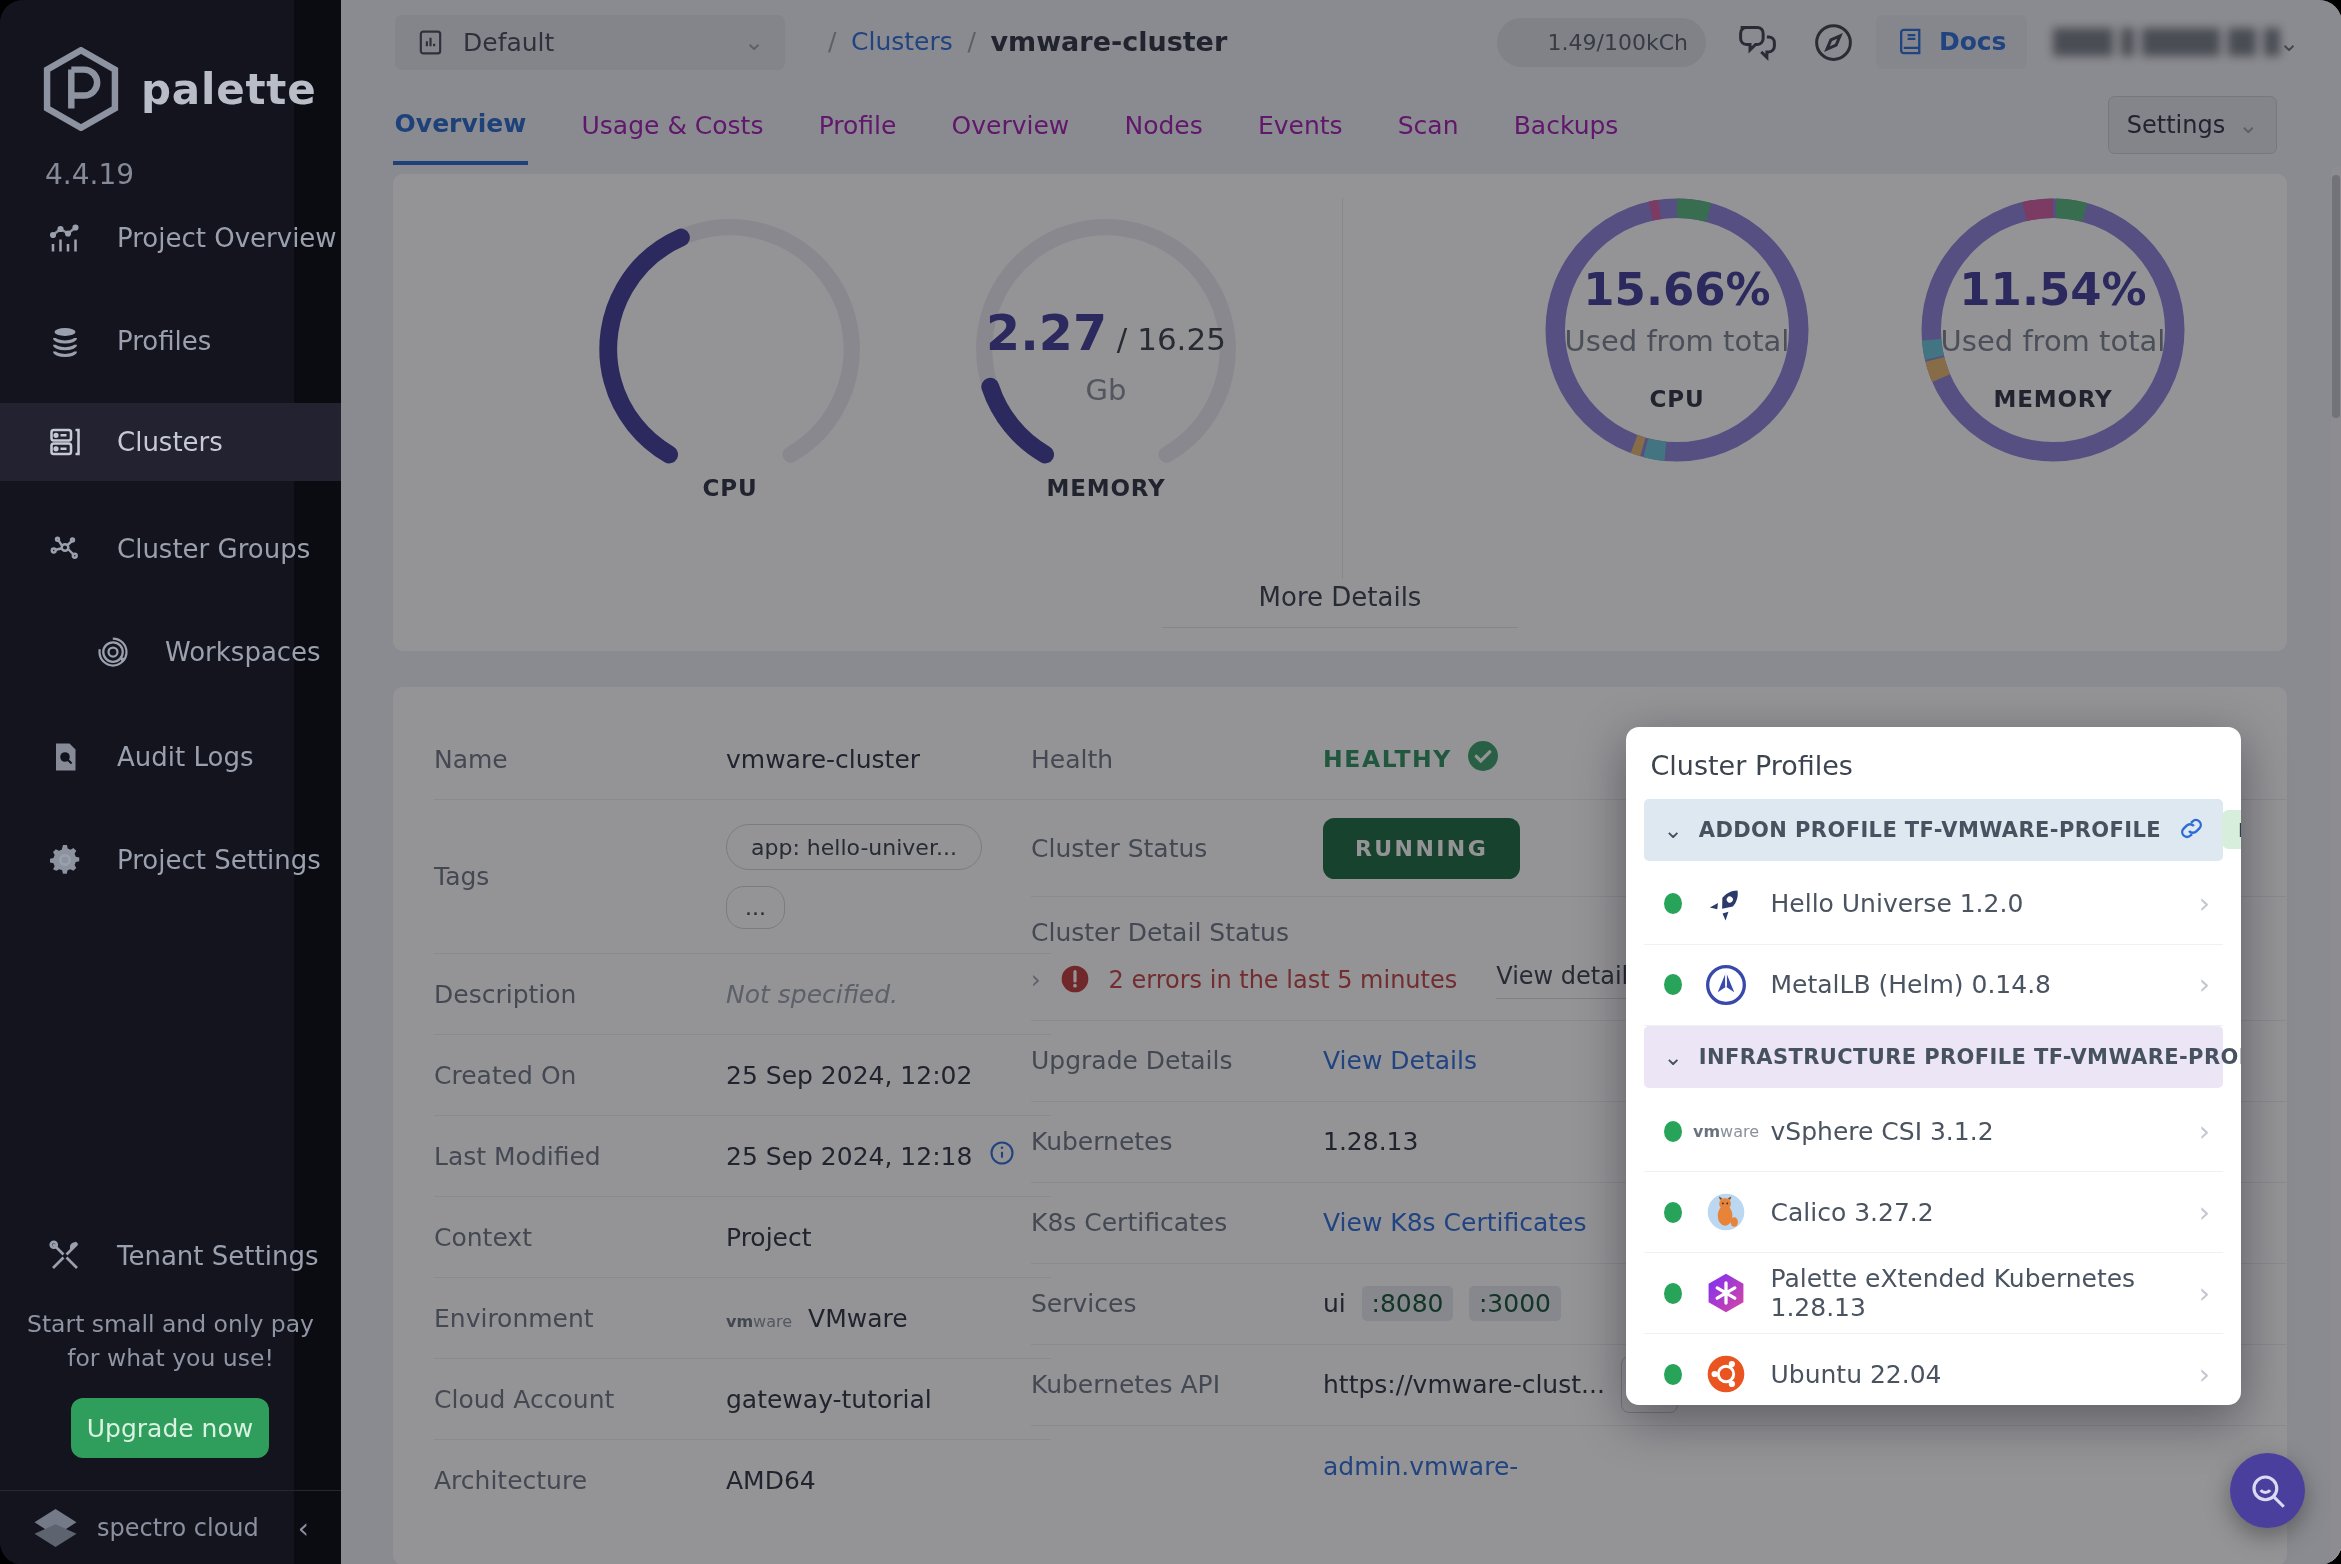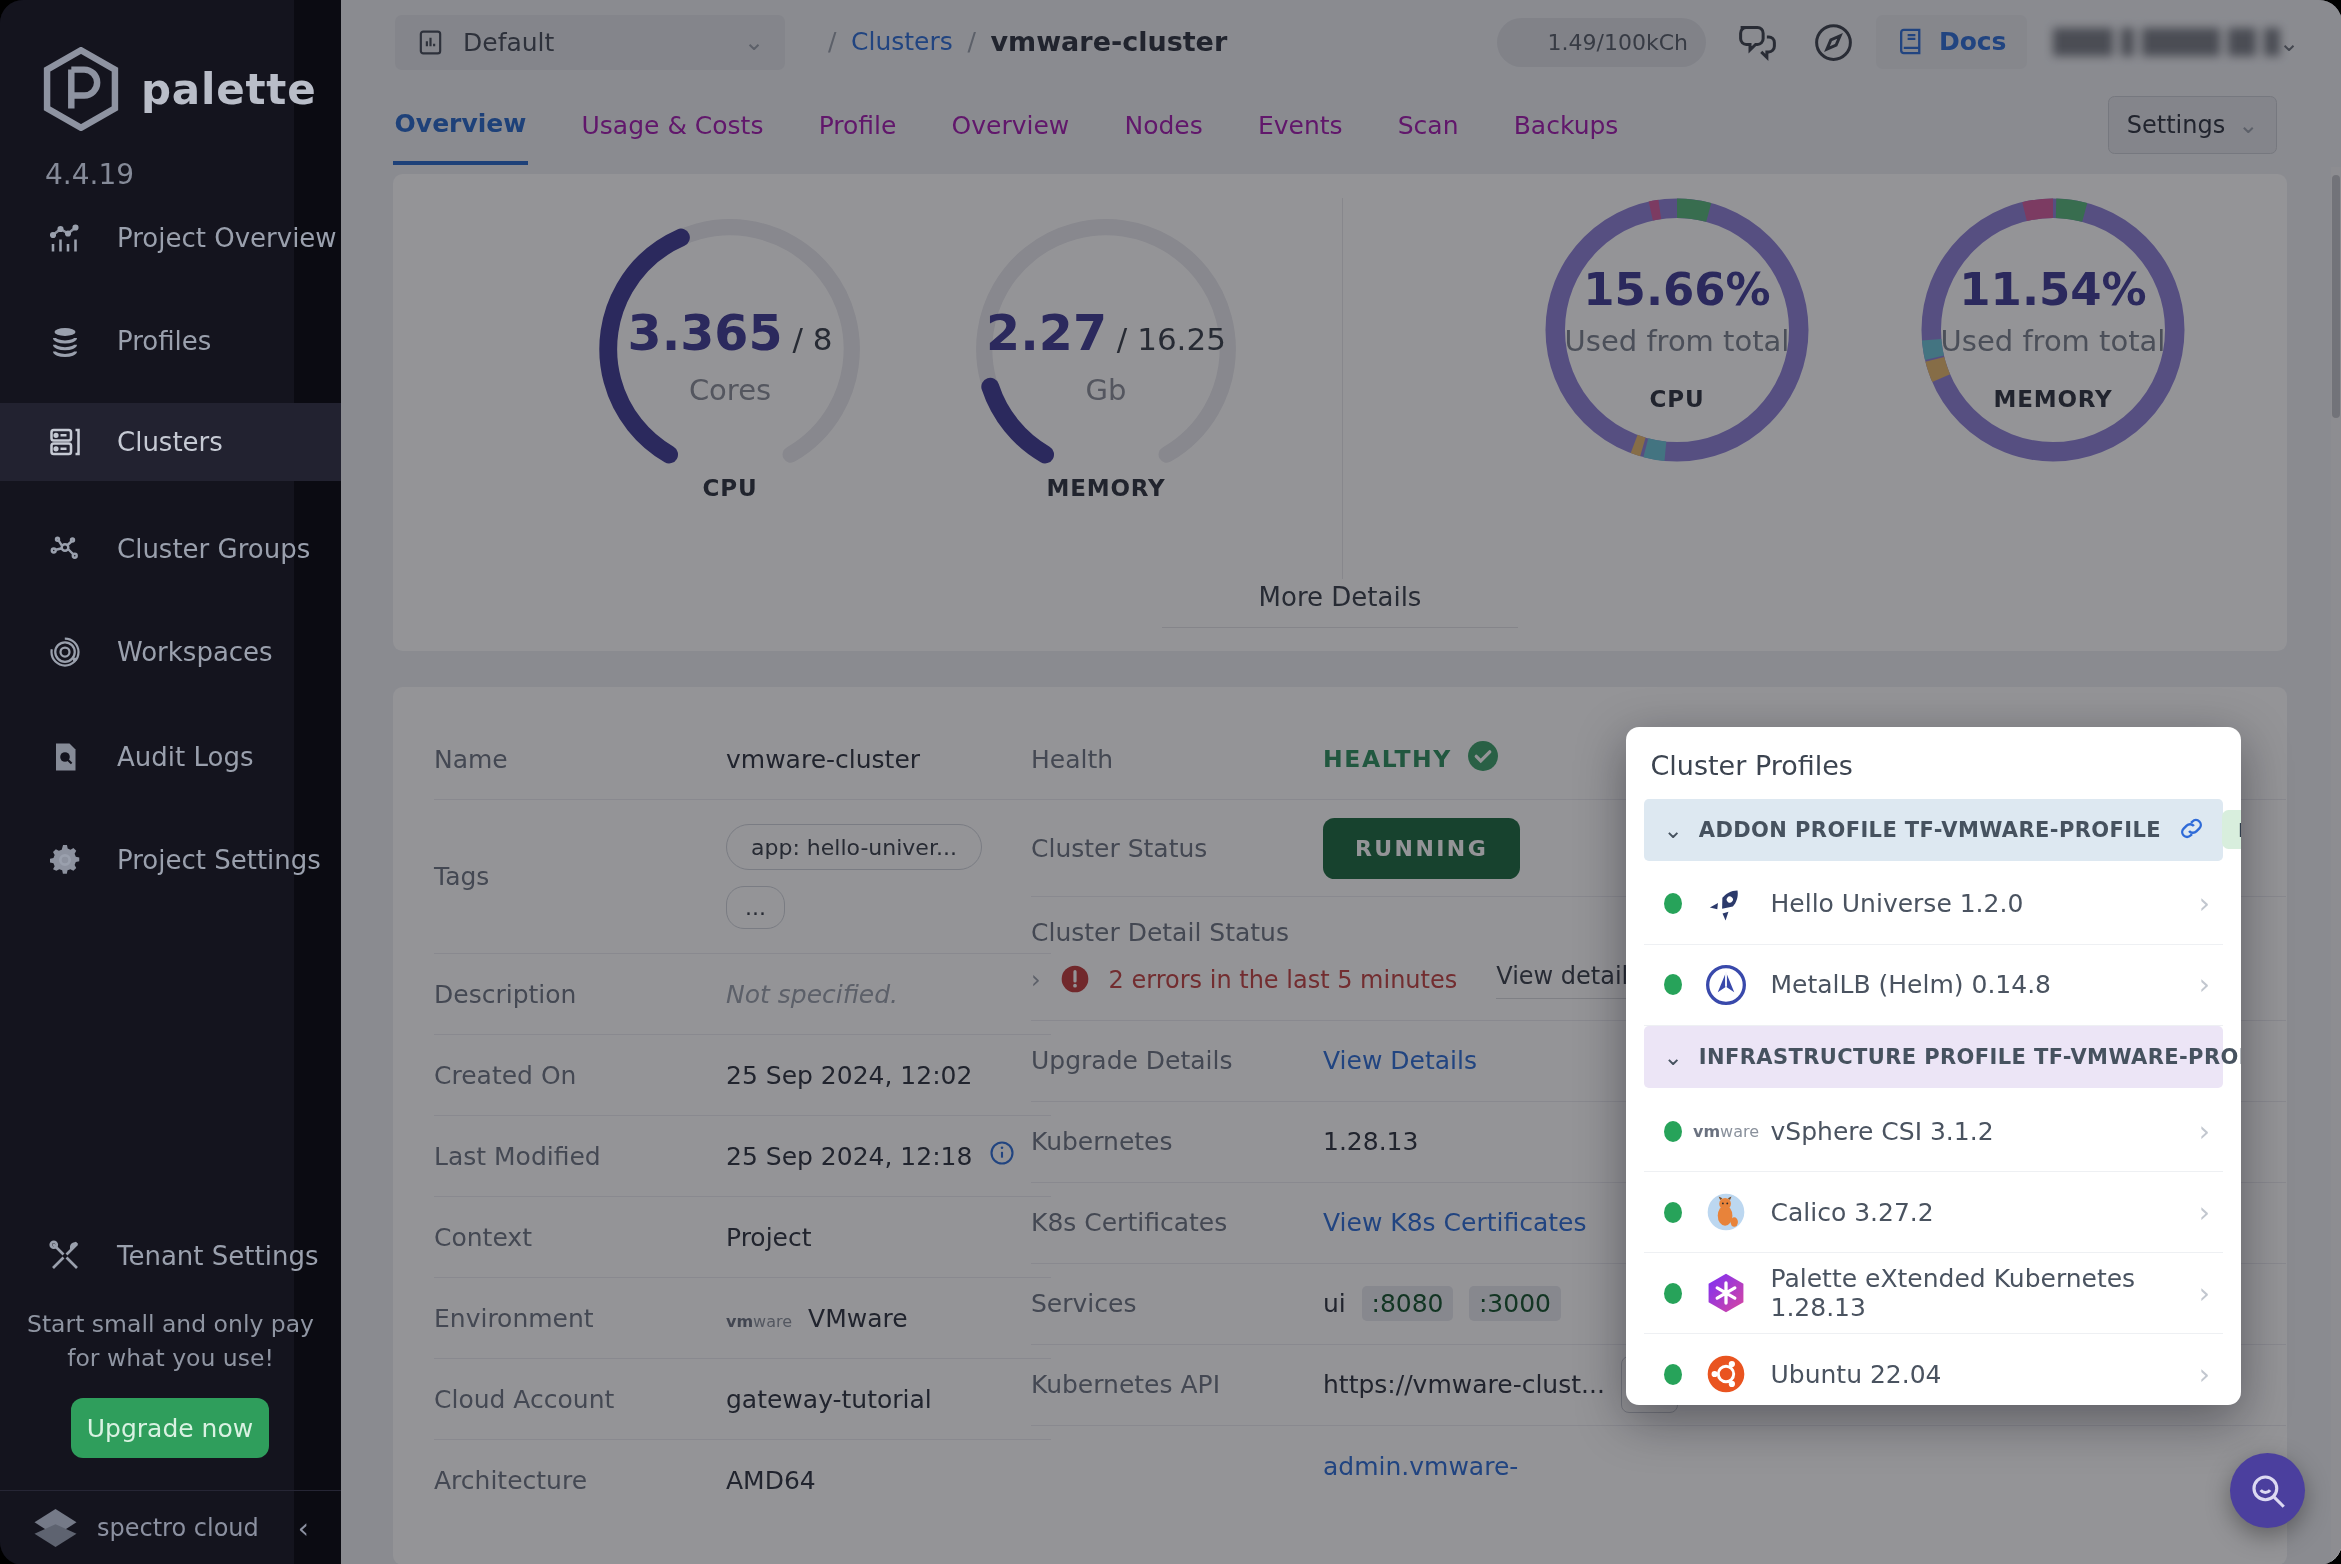--- a/index.html
+++ b/index.html
@@ -159,21 +159,21 @@
           <span class="nicon"><svg viewBox="0 0 24 24" width="36" height="36" fill="none" stroke="currentColor" stroke-width="1.6">
               <circle cx="12" cy="11" r="2.2"></circle>
               <circle cx="4.5" cy="13" r="1.3"></circle>
               <circle cx="18.5" cy="16.5" r="1.3"></circle>
               <circle cx="17" cy="6" r="1"></circle>
               <circle cx="7" cy="5.5" r="1"></circle>
               <path d="M6 12.5l4-1M14 12l3.5 3.5M13.5 9.5 16.3 7M9.8 9.6 7.8 6.4"></path>
             </svg></span>
           <span class="nlabel">Cluster Groups</span>
         </div>
-        <div class="nav-item" style="top: 613px;">
+        <div class="nav-item" style="top: 613px; margin-left: 48px;">
           <span class="nicon"><svg viewBox="0 0 24 24" width="36" height="36" fill="none" stroke="currentColor" stroke-width="1.5">
               <circle cx="12" cy="12" r="3"></circle>
               <circle cx="12" cy="12" r="6.5"></circle>
               <circle cx="12" cy="12" r="9" stroke-dasharray="30 12"></circle>
               <circle cx="18.5" cy="17" r="1.4" fill="currentColor" stroke="none"></circle>
             </svg></span>
           <span class="nlabel">Workspaces</span>
         </div>
         <div class="nav-item" style="top: 718px;">
           <span class="nicon"><svg viewBox="0 0 24 24" width="36" height="36" fill="currentColor">
@@ -281,21 +281,21 @@
     <div class="settings-btn">
       <span>Settings</span>
       <span class="chev">⌄</span>
     </div>
 
     <div class="card card1">
       <div class="vdivider"></div>
       <div class="gauge-wrap" style="left:199px; top:37px;" id="gauge-cpu"><svg width="276" height="276" viewBox="0 0 340 340">
             <circle cx="170" cy="170" r="150" fill="none" stroke="#e9e9ee" stroke-width="20" stroke-linecap="round" stroke-dasharray="785.3981633974483 942.4777960769379" transform="rotate(120 170 170)"></circle>
             <circle cx="170" cy="170" r="150" fill="none" stroke="#413c95" stroke-width="22" stroke-linecap="round" stroke-dasharray="330.35810247905175 942.4777960769379" transform="rotate(120 170 170)"></circle>
-          </svg><div class="gauge-center"><span class="g-num">3.365</span><span class="g-total"> / 8</span><div class="g-unit">Cores</div></div><div class="g-label" style="margin-top:-14.6px">CPU</div></div>
+          </svg><div class="g-label" style="margin-top:-14.6px">CPU</div></div>
       <div class="gauge-wrap" style="left:575px; top:37px;" id="gauge-mem"><svg width="276" height="276" viewBox="0 0 340 340">
             <circle cx="170" cy="170" r="150" fill="none" stroke="#e9e9ee" stroke-width="20" stroke-linecap="round" stroke-dasharray="785.3981633974483 942.4777960769379" transform="rotate(120 170 170)"></circle>
             <circle cx="170" cy="170" r="150" fill="none" stroke="#413c95" stroke-width="22" stroke-linecap="round" stroke-dasharray="109.7140819022897 942.4777960769379" transform="rotate(120 170 170)"></circle>
           </svg><div class="gauge-center"><span class="g-num">2.27</span><span class="g-total"> / 16.25</span><div class="g-unit">Gb</div></div><div class="g-label" style="margin-top:-14.6px">MEMORY</div></div>
       <div class="gauge-wrap" style="left:1146px; top:18px;" id="donut-cpu"><svg width="276" height="276" viewBox="0 0 340 340">
             <circle cx="170" cy="170" r="150" fill="none" stroke="#8f82d8" stroke-width="24" transform="rotate(-90 170 170)"></circle>
             <circle cx="170" cy="170" r="150" fill="none" stroke="#d45d9e" stroke-width="24" stroke-dasharray="11.309733552923255 942.4777960769379" stroke-dashoffset="-909.491073214245" transform="rotate(-90 170 170)"></circle>
             <circle cx="170" cy="170" r="150" fill="none" stroke="#58b87c" stroke-width="24" stroke-dasharray="39.5840674352314 942.4777960769379" stroke-dashoffset="0" transform="rotate(-90 170 170)"></circle>
             <circle cx="170" cy="170" r="150" fill="none" stroke="#6cc5d8" stroke-width="24" stroke-dasharray="24.504422698000386 942.4777960769379" stroke-dashoffset="-485.37606497962304" transform="rotate(-90 170 170)"></circle>
             <circle cx="170" cy="170" r="150" fill="none" stroke="#e5b96d" stroke-width="24" stroke-dasharray="11.309733552923255 942.4777960769379" stroke-dashoffset="-513.6503988619312" transform="rotate(-90 170 170)"></circle>

